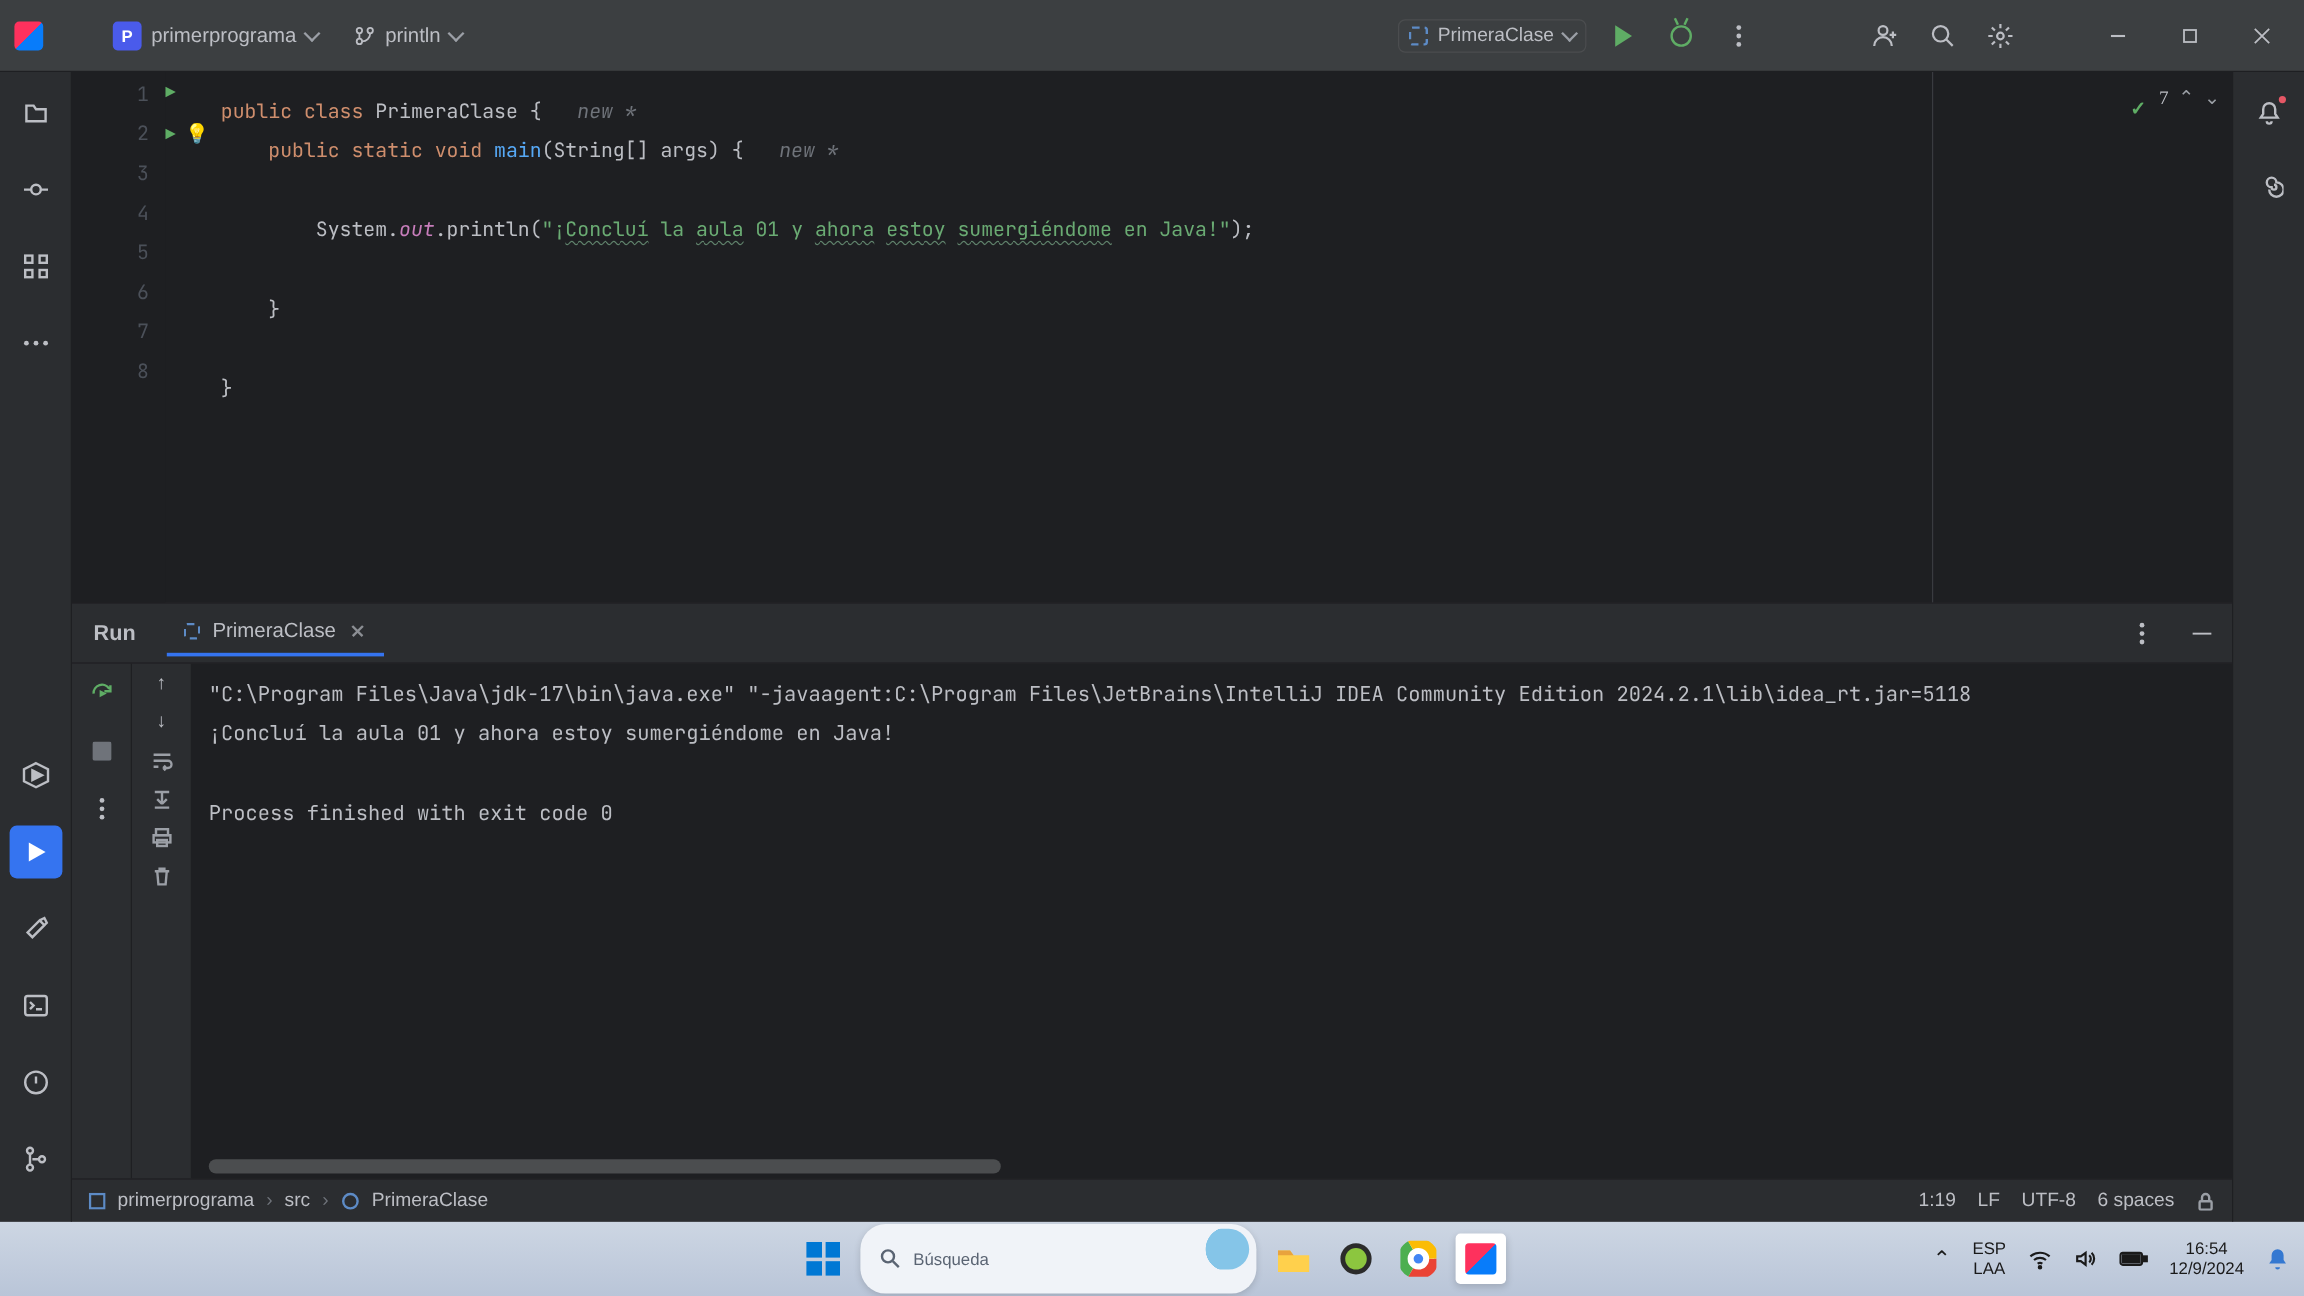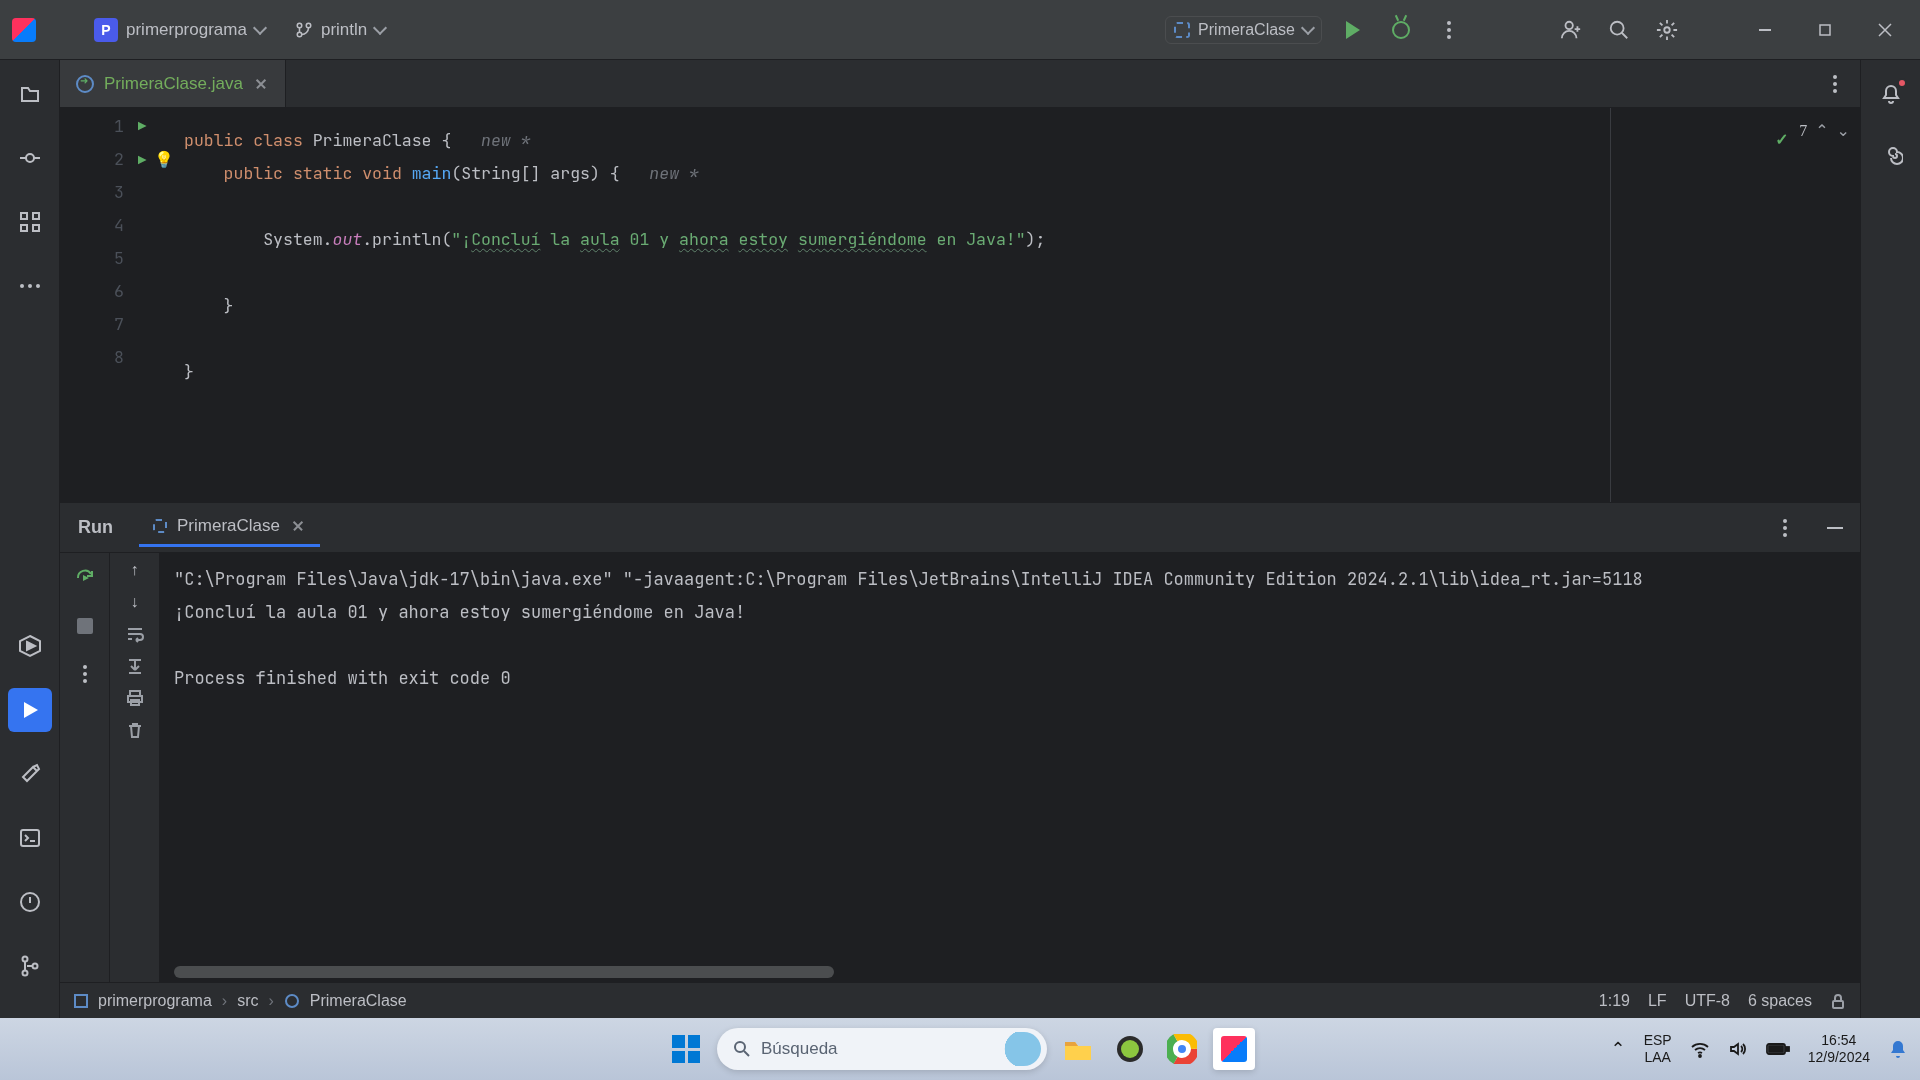--- a/index.html
+++ b/index.html
@@ -73,21 +73,21 @@
 .console { flex:1; background:#1e1f22; font-family:'JetBrains Mono','Consolas',monospace; font-size:17px; line-height:33px; padding:10px 14px; white-space:pre; overflow:hidden; position:relative;}
 .console-scroll { position:absolute; bottom:4px; left:14px; width:660px; height:12px; background:#4b4d4f; border-radius:6px;}
 
 .statusbar { height: 36px; background:#2b2d30; border-top:1px solid #1e1f22; display:flex; align-items:center; padding:0 14px; font-size:16px; gap:18px;}
 .crumb { display:flex; align-items:center; gap:10px;}
 .crumb-sep { color:#6f737a;}
 .statusbar .fill { flex:1;}
 
 .taskbar { width:1920px; height:62px; background: linear-gradient(180deg,#cdd6e3 0%,#b9c5d8 100%); display:flex; align-items:center; padding:0 12px; gap:8px;}
 .taskbar .tb-center { position:absolute; left:50%; transform:translateX(-50%); display:flex; align-items:center; gap:10px;}
-.search-box { width:330px; height:42px; background:#f0f3f8; border-radius:21px; display:flex; align-items:center; padding:0 16px; gap:10px; color:#5a6473; font-size:17px; box-shadow:0 2px 6px rgba(0,0,0,0.15); position:relative;}
+.search-box { width:330px; height:58px; background:#f0f3f8; border-radius:21px; display:flex; align-items:center; padding:0 16px; gap:10px; color:#5a6473; font-size:14px; box-shadow:0 2px 6px rgba(0,0,0,0.15); position:relative;}
 .search-box .decor { position:absolute; right:6px; top:4px; width:60px; height:34px; background:radial-gradient(circle at 70% 50%,#85c5e8 40%,transparent 41%); border-radius:17px;}
 .tb-icon { width:42px; height:42px; display:flex; align-items:center; justify-content:center; cursor:pointer; }
 .tb-icon.app { background:#fff; border-radius:4px; box-shadow:0 2px 6px rgba(0,0,0,0.15);}
 .win-logo { width:28px; height:28px; display:grid; grid-template:1fr 1fr/1fr 1fr; gap:3px;}
 .win-logo span { background:#0078d4;}
 .taskbar .tb-right { margin-left:auto; display:flex; align-items:center; gap:18px; color:#1a1a1a; font-size:14px;}
 .sys-txt { display:flex; flex-direction:column; align-items:center; line-height:17px;}
 svg { display:block; }
 </style>
 </head>
@@ -236,37 +236,20 @@
             <circle cx="6" cy="4" r="2.5"></circle>
             <circle cx="6" cy="18" r="2.5"></circle>
             <circle cx="16" cy="11" r="2.5"></circle>
             <path d="M6 7v8M8 11h6"></path>
           </svg>
         </div>
       <div style="height:10px"></div>
     </div>
 
     <div class="center-col">
-      <div class="editor-tabs">
-        <div class="etab">
-          <div class="java-ic"></div>
-          <span class="etab-name">PrimeraClase.java</span>
-          <div class="etab-close"></div>
-        </div>
-        <div class="fill"></div>
-        <div class="tab-actions">
-          <div class="icon-btn">
-              <div class="vdots">
-                <span></span>
-                <span></span>
-                <span></span>
-              </div>
-            </div>
-        </div>
-      </div>
 
       <div class="editor-body">
         <div class="gutter-nums">
           <div>1</div>
           <div>2</div>
           <div>3</div>
           <div>4</div>
           <div>5</div>
           <div>6</div>
           <div>7</div>

